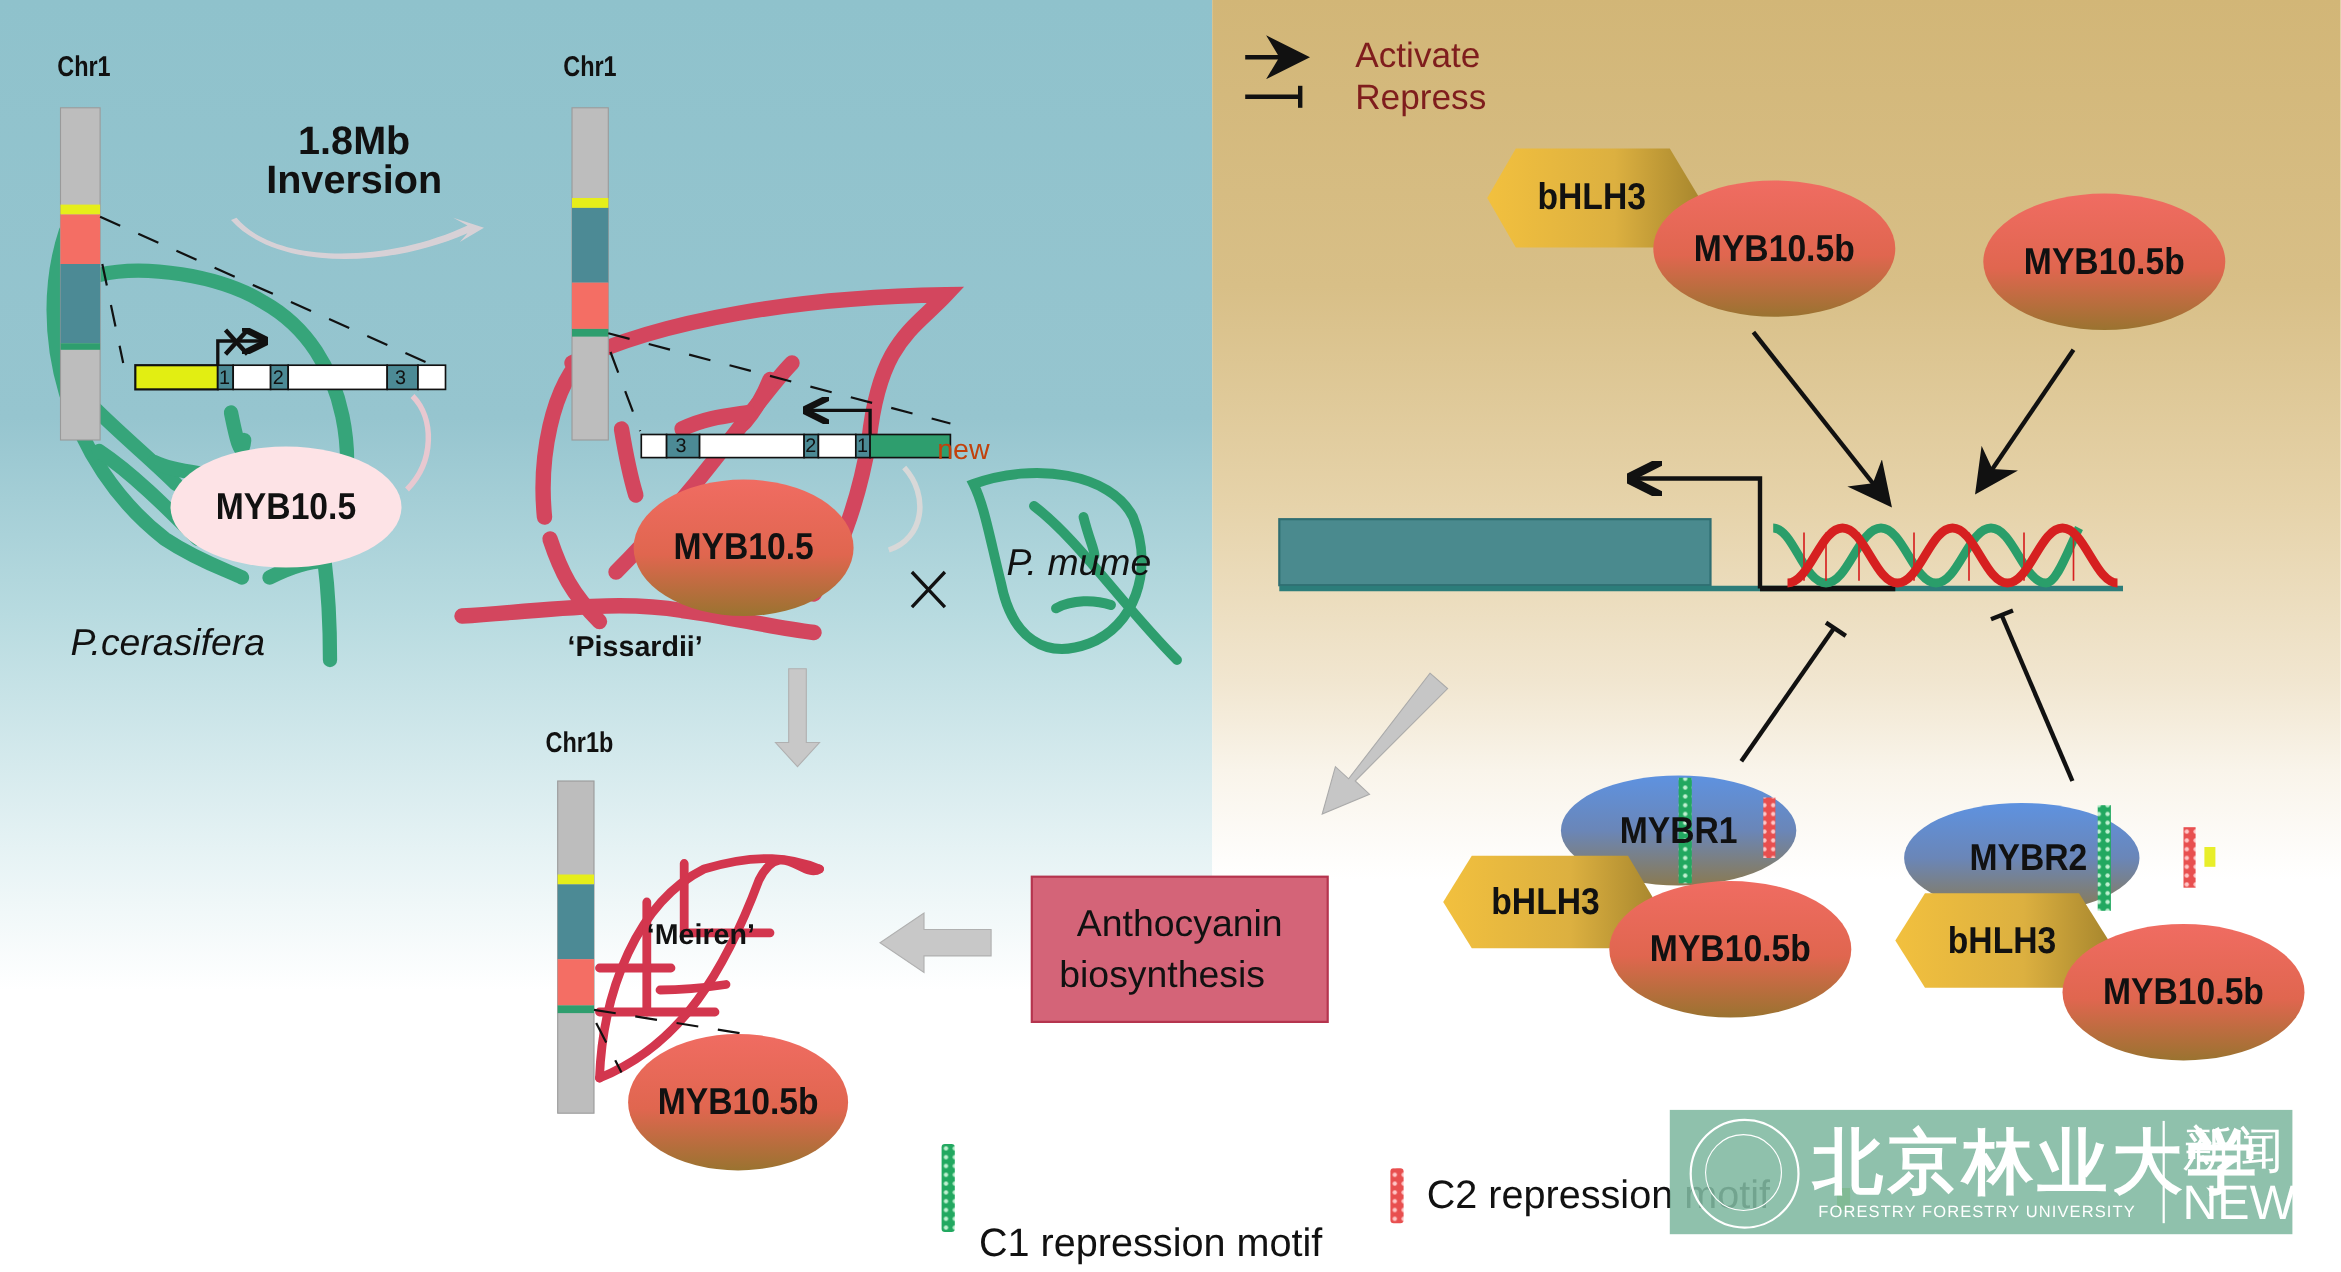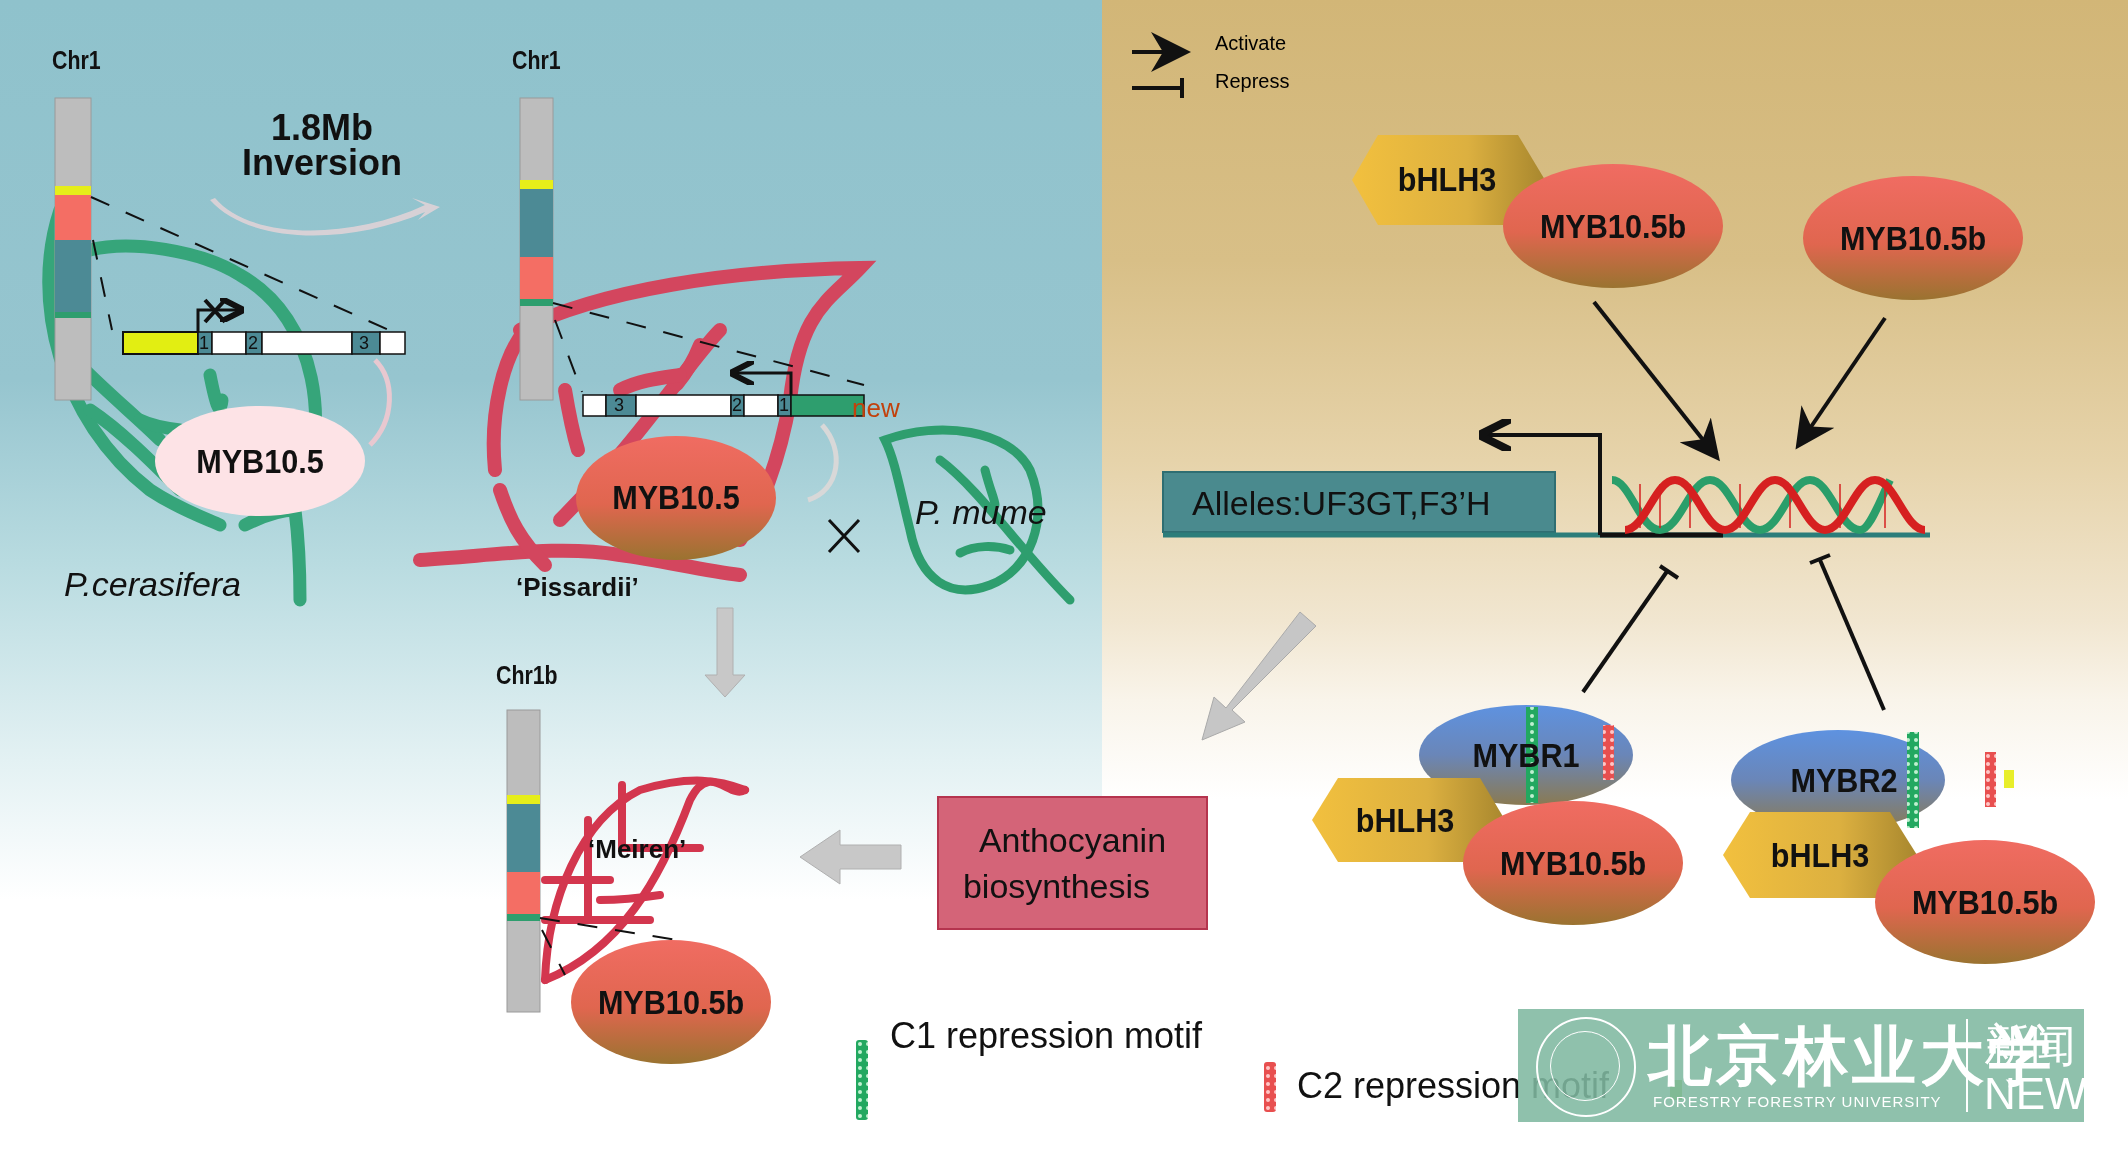--- a/index.html
+++ b/index.html
@@ -9,21 +9,21 @@
     background:linear-gradient(to bottom,#8fc2cc 0px,#96c5cf 380px,#b8dbe0 560px,#e3f1f3 760px,#ffffff 900px,#ffffff 1156px);}
   .bg-right{position:absolute;left:1102px;top:0;width:1026px;height:1156px;
     background:linear-gradient(to bottom,#d2b677 0px,#d8bf87 260px,#e6d3aa 460px,#f1e6d0 620px,#f9f4ea 700px,#ffffff 800px,#ffffff 1156px);}
   svg{position:absolute;left:0;top:0;}
   .lbl{position:absolute;color:#111;white-space:nowrap;}
   .chr-label{font-weight:bold;font-size:26px;transform:scaleX(0.82);transform-origin:left top;}
   .big-bold{font-weight:bold;font-size:36px;text-align:center;line-height:36px;}
   .italic-bold{font-weight:normal;font-style:italic;font-size:34px;}
   .cultivar{font-weight:bold;font-size:26px;}
   .prot{font-weight:bold;font-size:34px;text-align:center;transform:scaleX(0.9);}
-  .legend-text{font-size:20px;color:#000000;}
+  .legend-text{font-size:32px;color:#7f1d1d;margin-left:17px;}
   .motif-text{font-size:36px;color:#111;}
   .box-text{font-size:34px;color:#111;text-align:center;line-height:46px;}
   .logo{position:absolute;left:1518px;top:1009px;width:566px;height:113px;background:rgba(128,184,160,0.88);}
   .logo .cn{position:absolute;left:130px;top:4px;font-family:"DejaVu Serif",serif;font-size:64px;color:#fff;font-weight:bold;letter-spacing:4px;}
   .logo .en{position:absolute;left:135px;top:84px;font-size:15px;color:#fff;letter-spacing:1px;}
   .logo .news-cn{position:absolute;left:466px;top:6px;font-size:46px;color:#fff;}
   .logo .news-en{position:absolute;left:466px;top:60px;font-size:44px;color:#fff;}
   .logo .divider{position:absolute;left:448px;top:10px;width:2px;height:93px;background:#fff;}
   .logo .seal{position:absolute;left:18px;top:8px;width:96px;height:96px;border:2px solid #fff;border-radius:50%;}
   .logo .seal-inner{position:absolute;left:12px;top:12px;width:68px;height:68px;border:1px solid #fff;border-radius:50%;}
@@ -273,35 +273,34 @@
   <div class="lbl prot" style="left:571px;top:983px;width:200px;">MYB10.5b</div>
 
   <div class="lbl italic-bold" style="left:64px;top:565px;">P.cerasifera</div>
   <div class="lbl cultivar" style="left:516px;top:572px;">‘Pissardii’</div>
   <div class="lbl italic-bold" style="left:915px;top:493px;">P. mume</div>
   <div class="lbl cultivar" style="left:588px;top:834px;">‘Meiren’</div>
 
   <div class="lbl box-text" style="left:938px;top:817px;width:269px;">Anthocyanin</div>
   <div class="lbl box-text" style="left:938px;top:863px;width:237px;">biosynthesis</div>
 
-  <div class="lbl" style="left:1192px;top:484px;font-size:34px;color:#111;">Alleles:UF3GT,F3’H</div>
 
   <div class="lbl prot" style="left:1372px;top:160px;width:150px;">bHLH3</div>
   <div class="lbl prot" style="left:1508px;top:207px;width:210px;">MYB10.5b</div>
   <div class="lbl prot" style="left:1808px;top:219px;width:210px;">MYB10.5b</div>
 
   <div class="lbl prot" style="left:1440px;top:736px;width:172px;">MYBR1</div>
   <div class="lbl prot" style="left:1330px;top:801px;width:150px;">bHLH3</div>
   <div class="lbl prot" style="left:1468px;top:844px;width:210px;">MYB10.5b</div>
 
   <div class="lbl prot" style="left:1758px;top:761px;width:172px;">MYBR2</div>
   <div class="lbl prot" style="left:1745px;top:836px;width:150px;">bHLH3</div>
   <div class="lbl prot" style="left:1880px;top:883px;width:210px;">MYB10.5b</div>
 
-  <div class="lbl motif-text" style="left:890px;top:1015px;">C1 repression motif</div>
+  <div class="lbl motif-text" style="left:890px;top:1109px;">C1 repression motif</div>
   <div class="lbl motif-text" style="left:1297px;top:1065px;">C2 repression motif</div>
 
   <div class="logo">
     <div class="seal">
         <div class="seal-inner"></div>
       </div>
     <div class="cn">北京林业大学</div>
     <div class="en">FORESTRY FORESTRY UNIVERSITY</div>
     <div class="divider"></div>
     <div class="news-cn">新闻</div>

